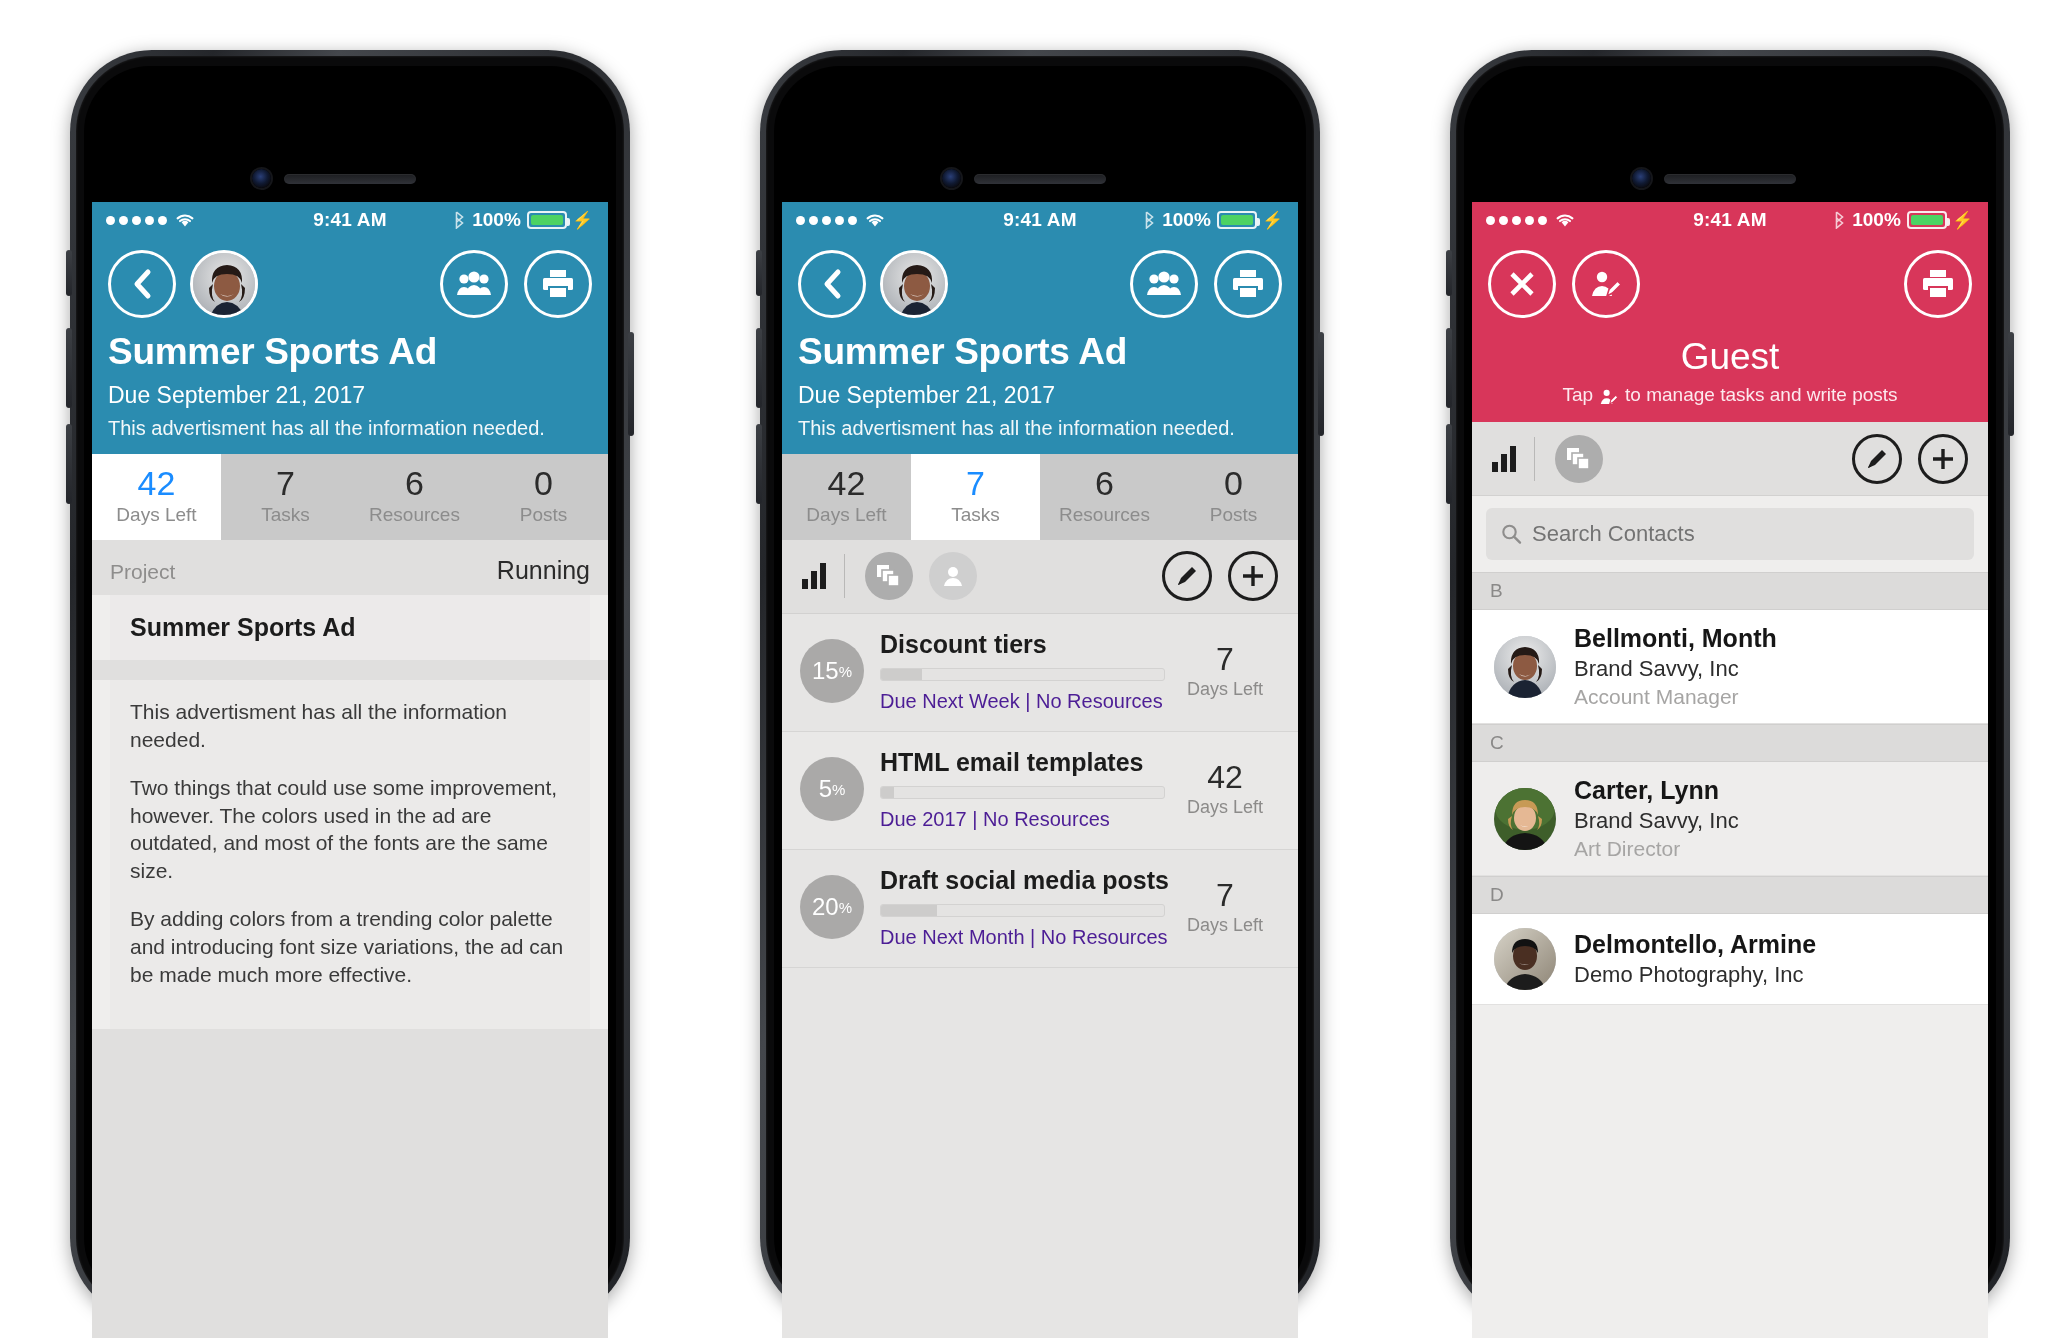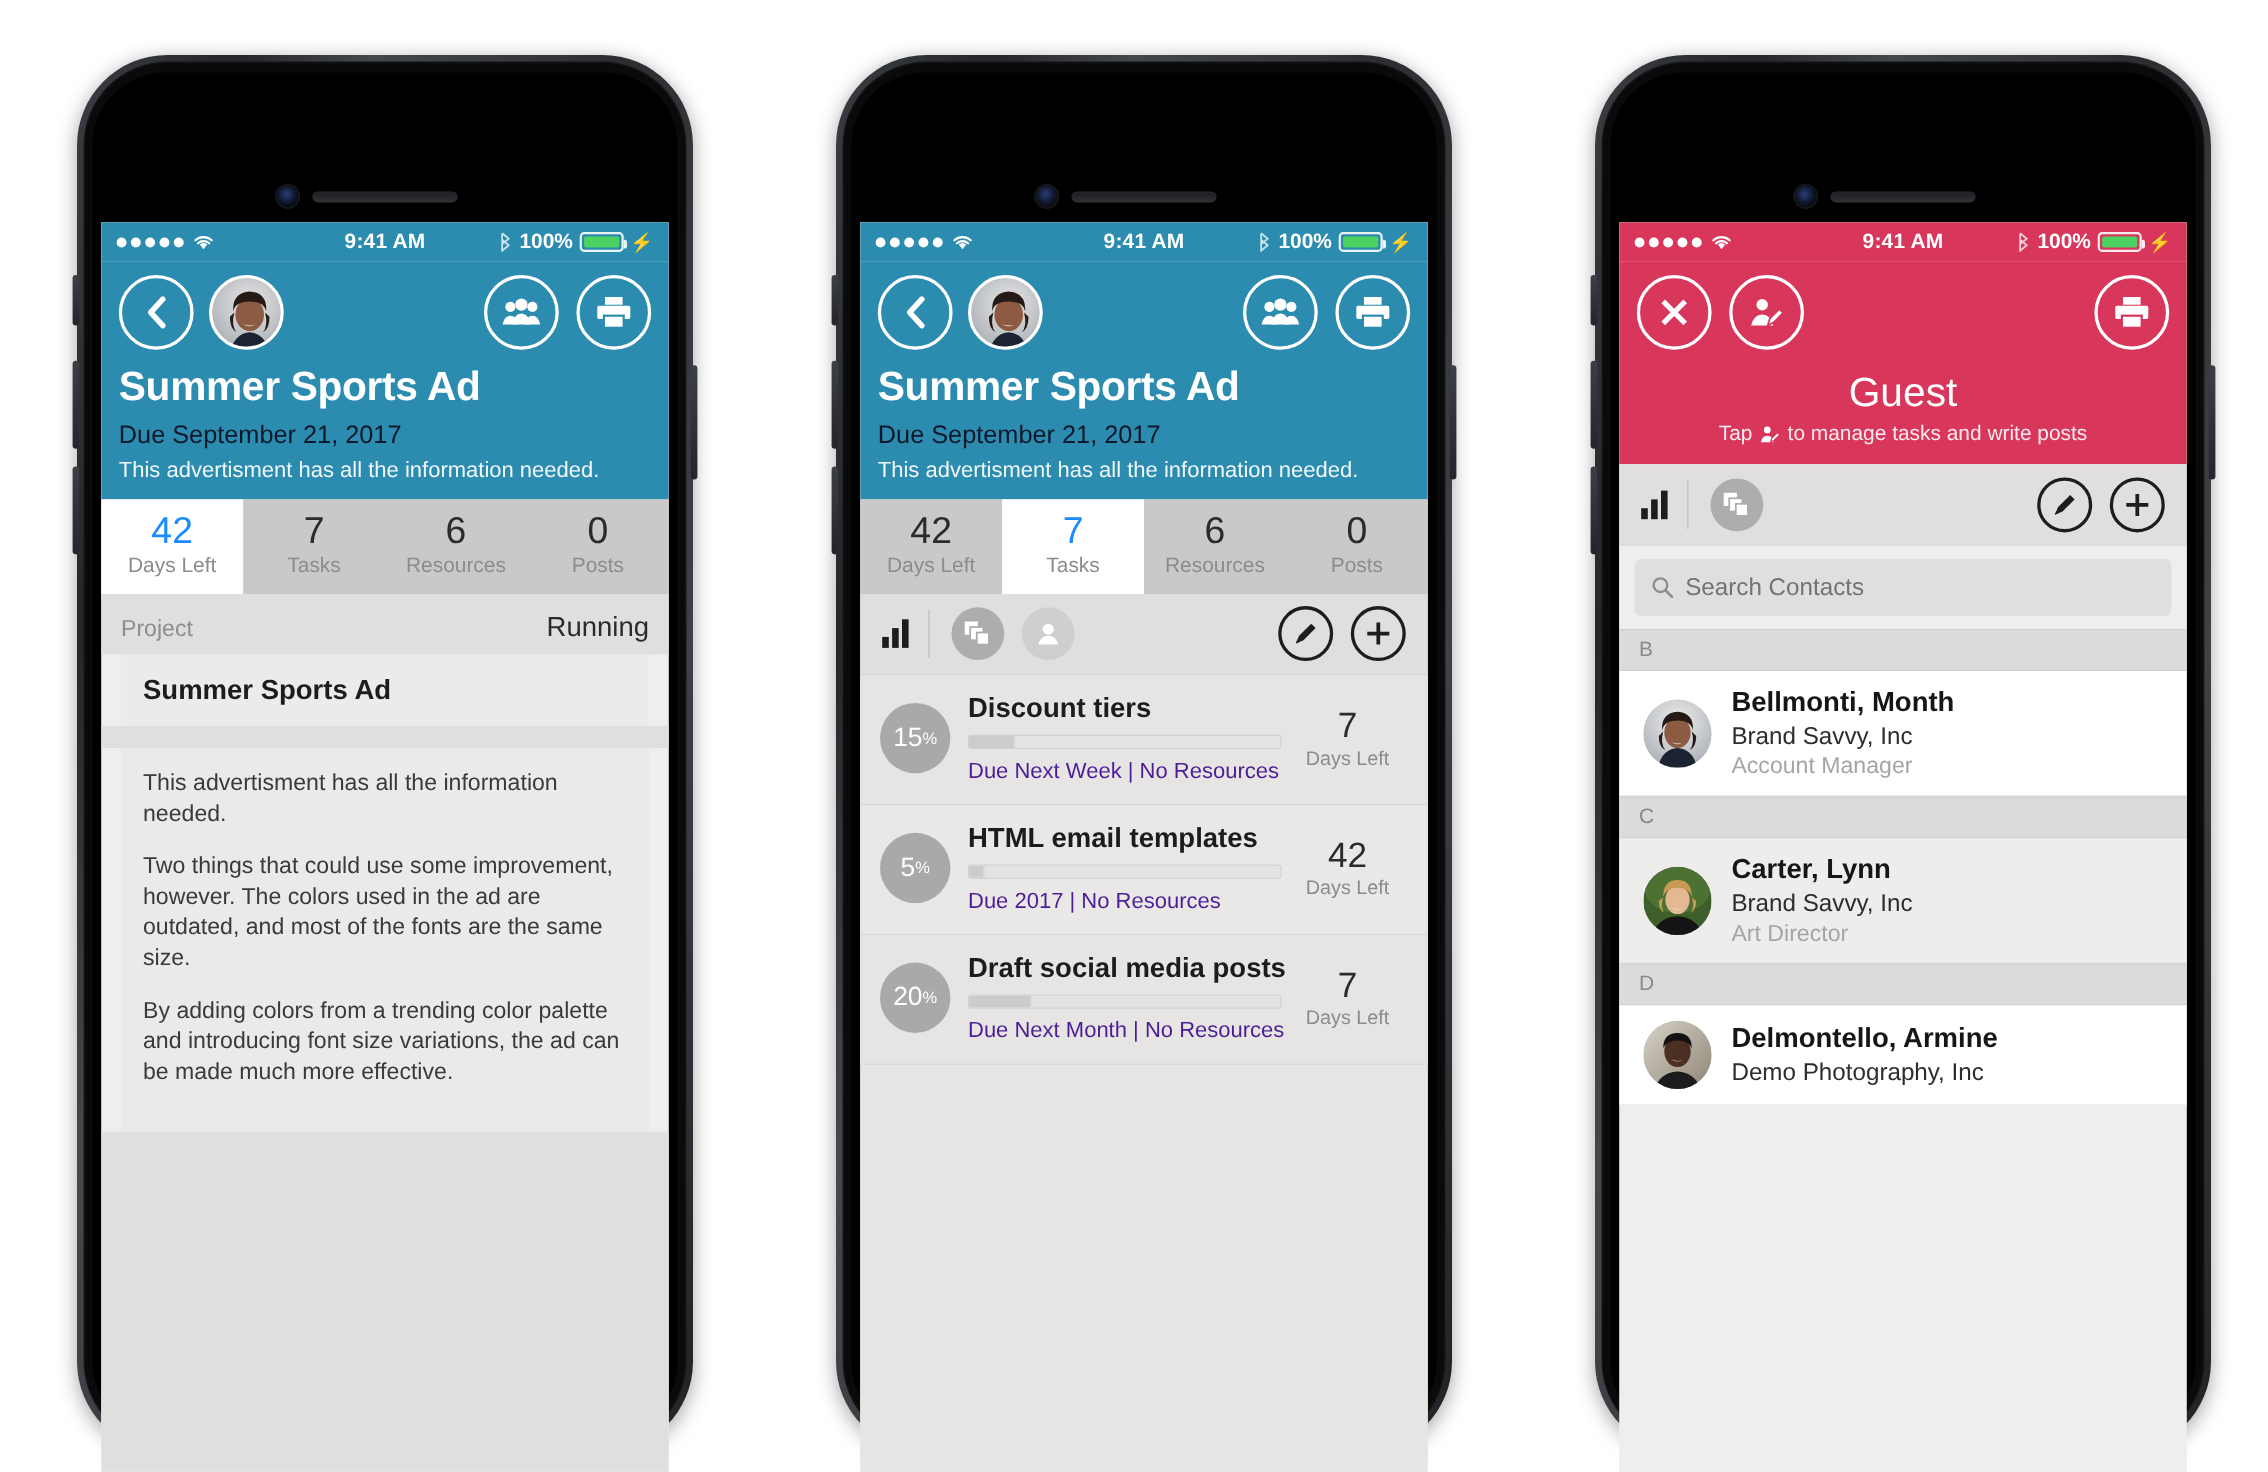--- a/index.html
+++ b/index.html
@@ -101,27 +101,27 @@
     flex:0 0 auto;
   }
   .avatar{
     width:68px; height:68px; border-radius:50%; border:3px solid #fff;
     margin-left:14px; overflow:hidden; flex:0 0 auto;
     background:#b9bec4;
   }
   .spacer{ flex:1 1 auto; }
   .gap{ width:16px; flex:0 0 auto; }
   .ptitle{ color:#fff; font-size:37px; font-weight:bold; letter-spacing:-.3px; line-height:1.1; }
-  .pdue{ color:#0f172a; font-size:23px; margin-top:9px; font-weight:normal; }
+  .pdue{ color:#ffffff; font-size:23px; margin-top:9px; font-weight:normal; }
   .pdesc{ color:#f2f8fa; font-size:20px; margin-top:8px; }
 
   
   .ghead{ padding:0 16px 16px; text-align:center; }
   .gtitle{ color:#fff; font-size:37px; font-weight:normal; margin-top:4px; }
-  .gsub{ color:#fde9ee; font-size:19px; margin-top:6px; display:flex; justify-content:center; align-items:center; gap:6px;}
+  .gsub{ color:#fde9ee; font-size:19px; margin-top:6px; display:flex; justify-content:center; align-items:flex-end; gap:6px;}
   .gsub svg{ vertical-align:middle; }
 
   
   .tabs{ display:flex; background:#c9c9c9; }
   .tab{ flex:1; text-align:center; padding:10px 0 14px; }
   .tab .num{ font-size:34px; color:#2b2b2b; line-height:1.15; font-weight:normal; }
   .tab .lbl{ font-size:19px; color:#8c8c8c; margin-top:1px; }
   .tab.active{ background:#fff; }
   .tab.active .num{ color:#1a8cff; }
 

